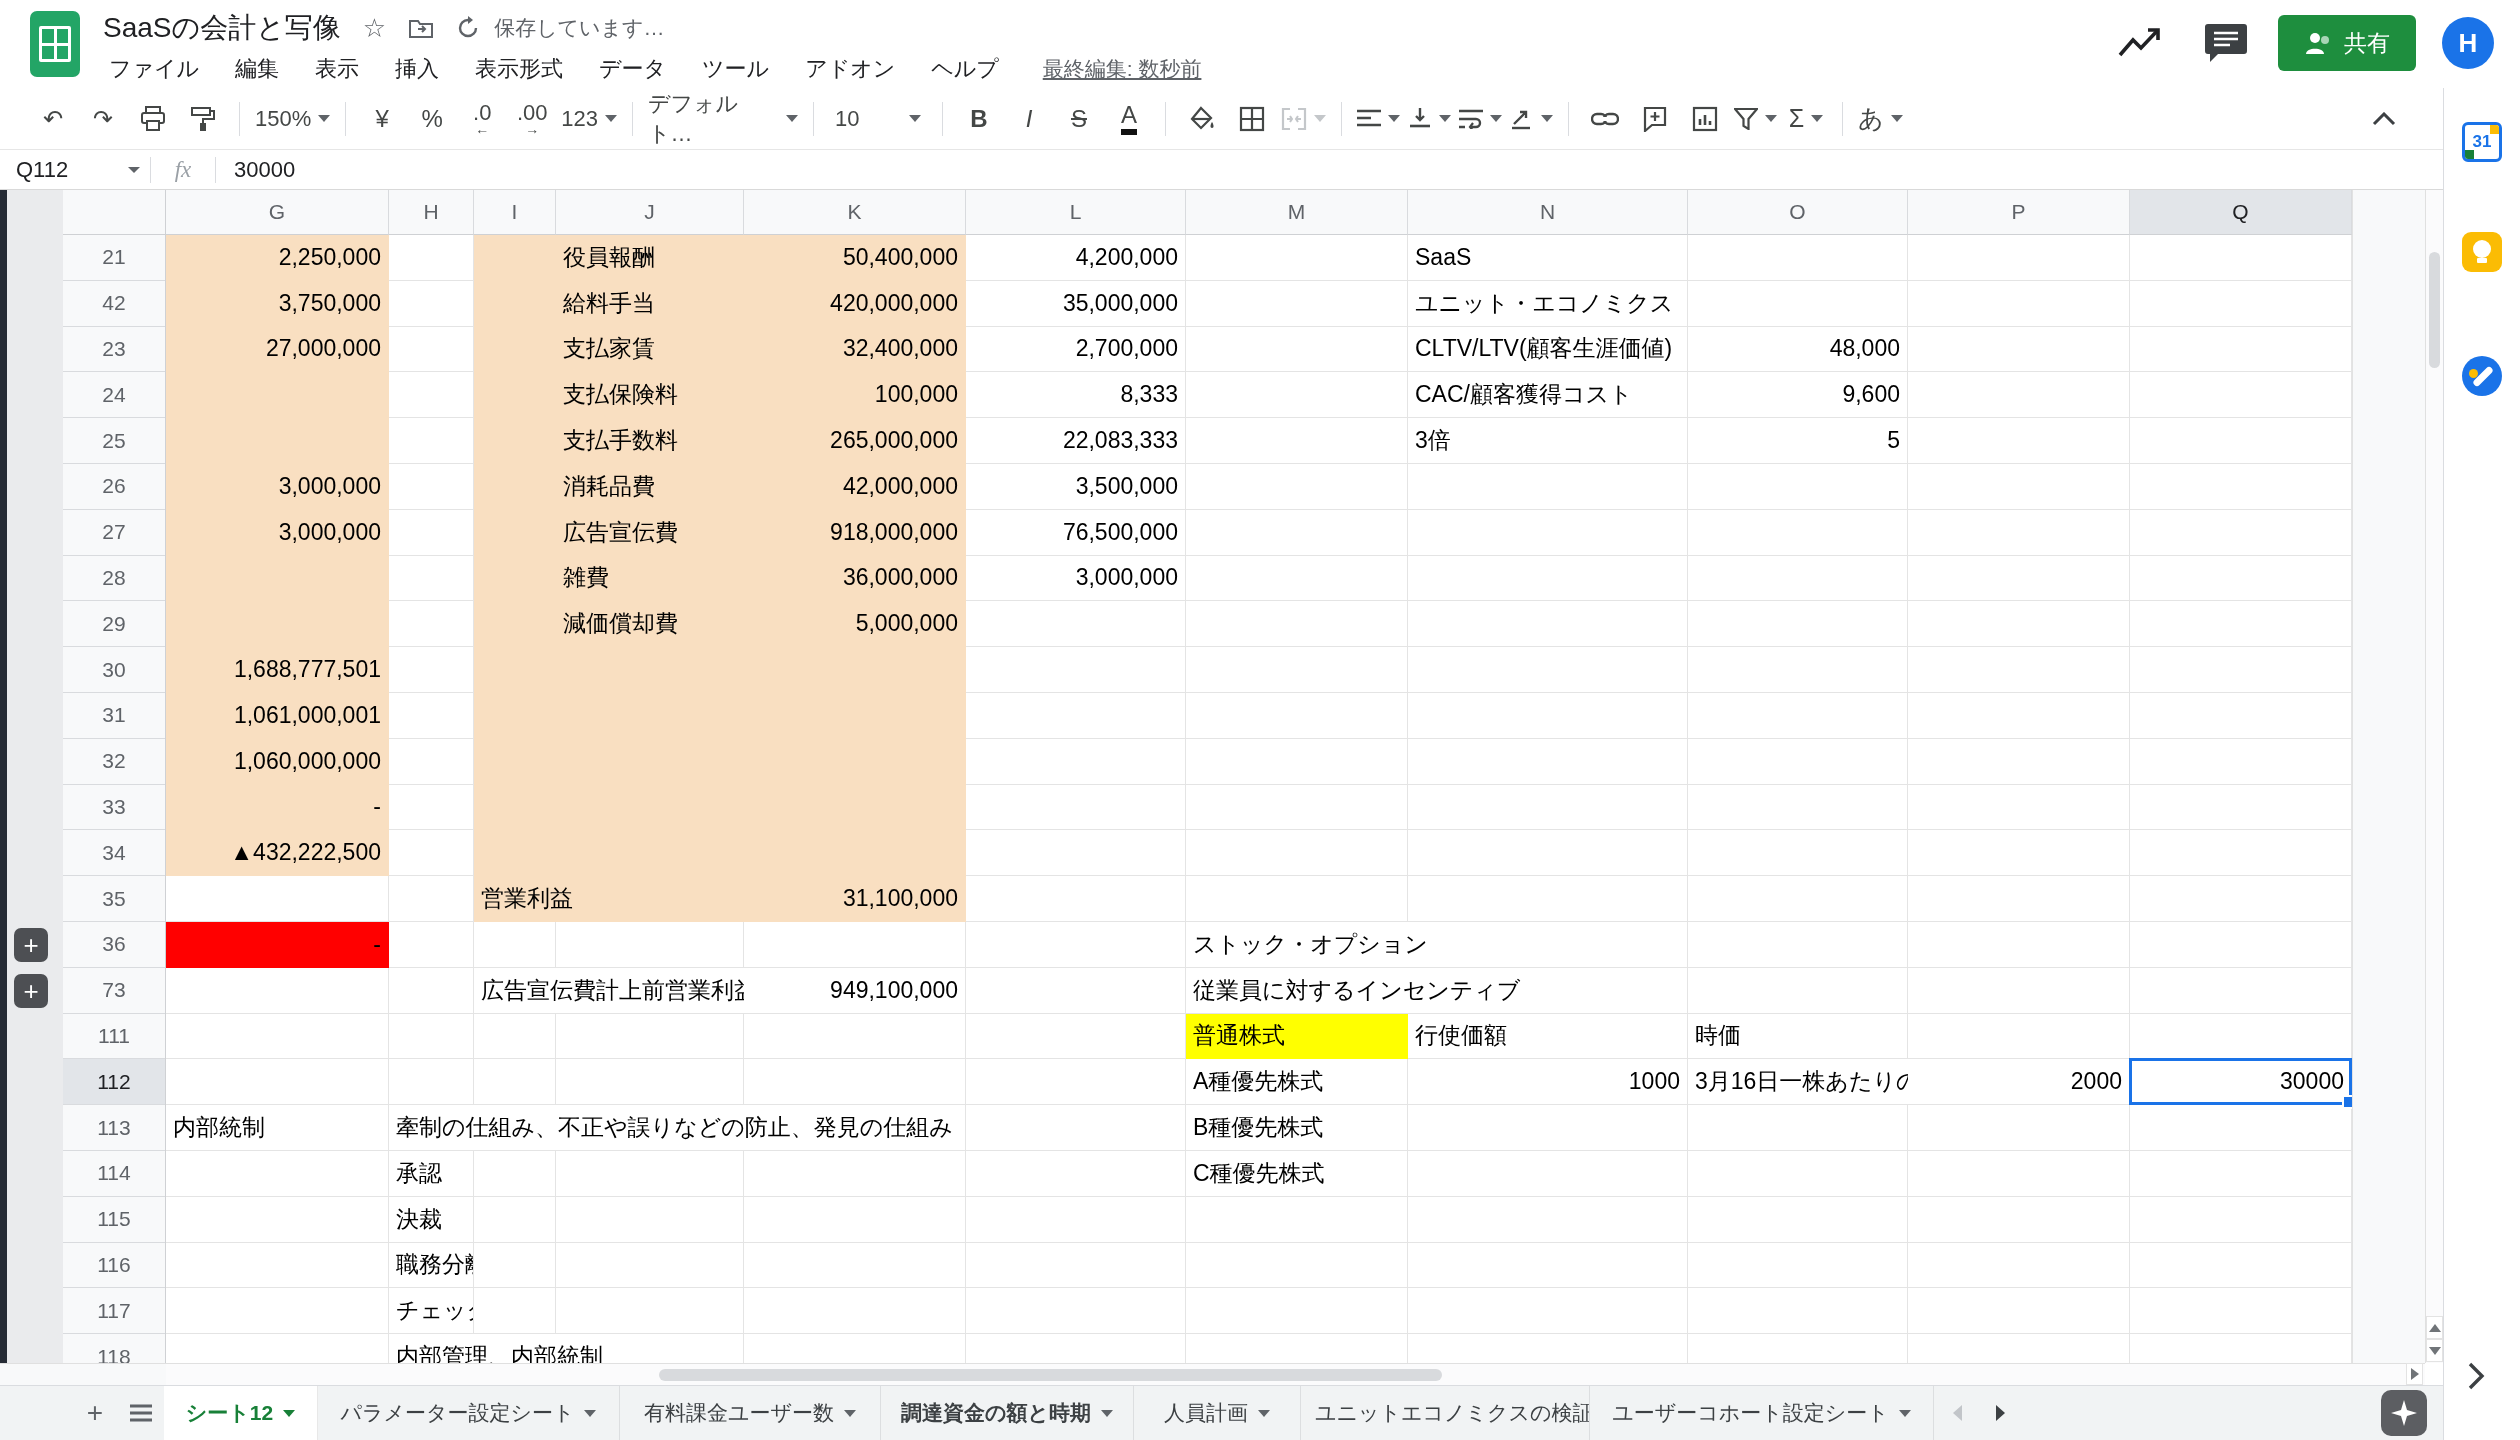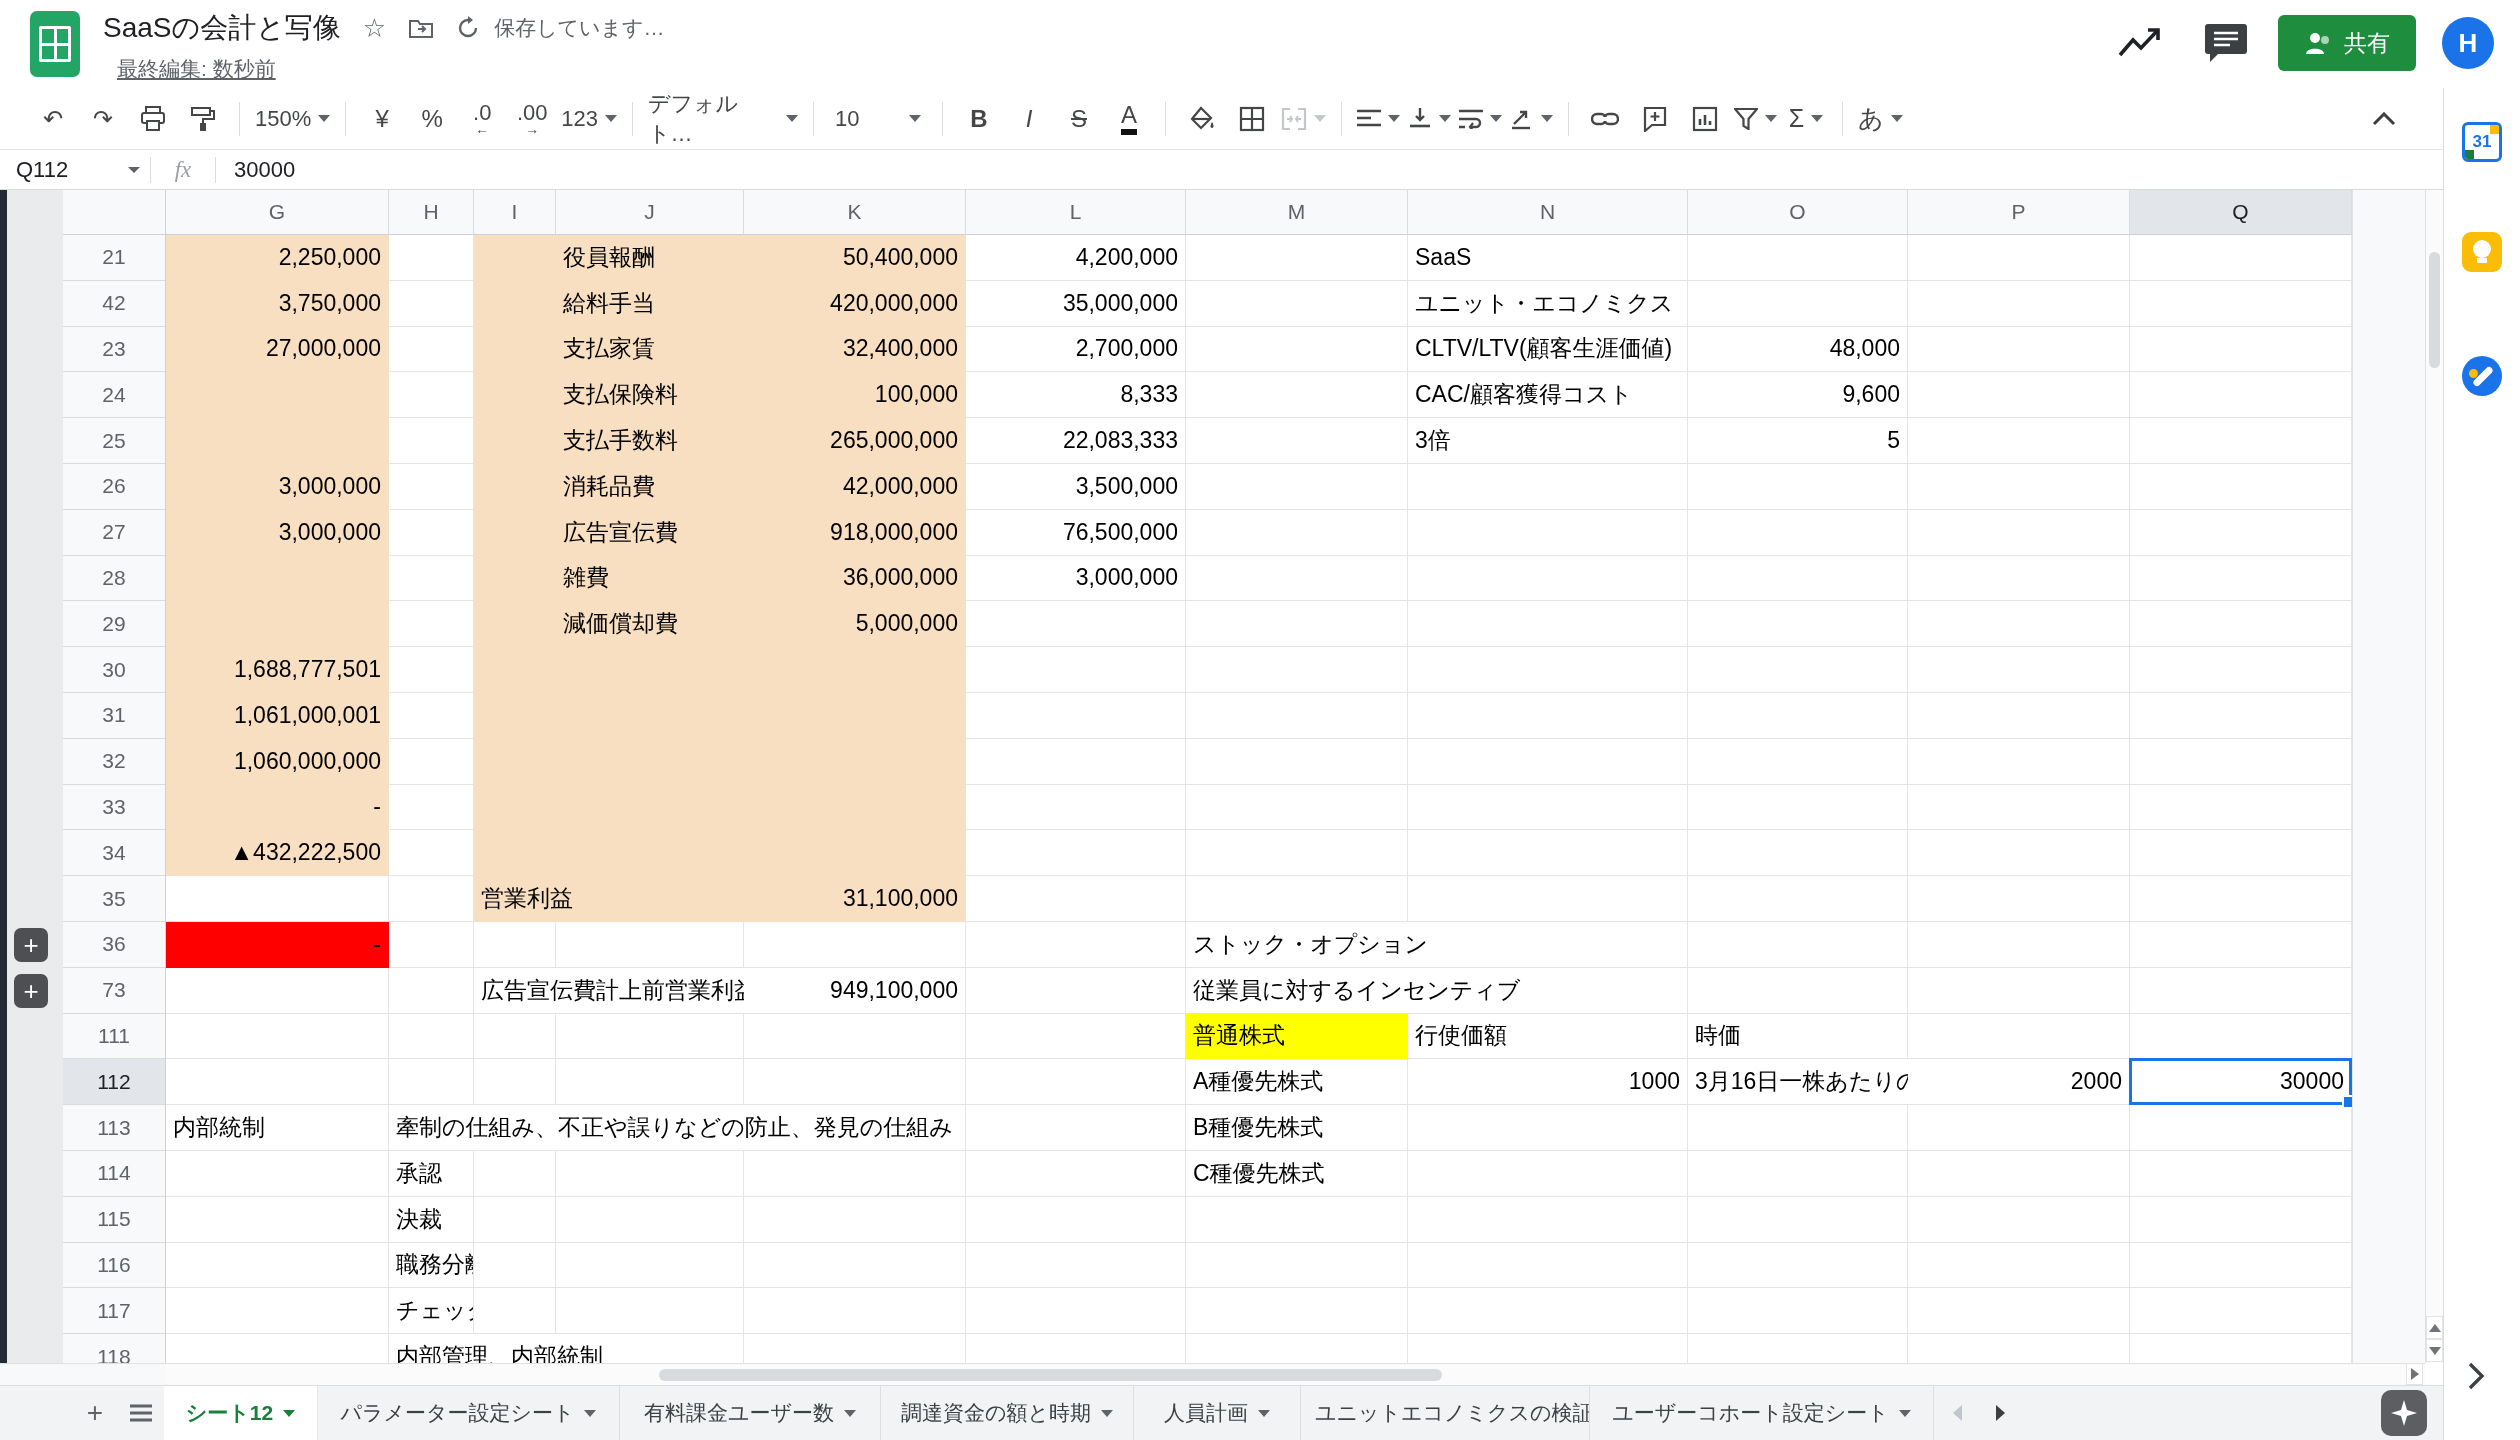--- a/index.html
+++ b/index.html
@@ -151,20 +151,31 @@
       </span>
       <span class="t-ico">
         <svg width="24" height="24" viewBox="0 0 24 24">
             <path d="M12 4 a8 8 0 1 0 8 8" fill="none" stroke="#5f6368" stroke-width="2.4"></path>
             <path d="M12 0 l5 4 -5 4 z" fill="#5f6368"></path>
           </svg>
       </span>
       <span class="saving">保存しています…</span>
     </div>
     <nav class="menubar">
+      <span id="menubar-items" style="display:flex">
+          <span class="menu-item">ファイル</span>
+          <span class="menu-item">編集</span>
+          <span class="menu-item">表示</span>
+          <span class="menu-item">挿入</span>
+          <span class="menu-item">表示形式</span>
+          <span class="menu-item">データ</span>
+          <span class="menu-item">ツール</span>
+          <span class="menu-item">アドオン</span>
+          <span class="menu-item">ヘルプ</span>
+        </span>
       <span class="last-edit">最終編集: 数秒前</span>
     </nav>
   </div>
   <div class="top-actions">
     <span style="margin-right:40px">
       <svg width="48" height="36" viewBox="0 0 48 36">
           <path d="M4 30 L17 15 L25 23 L42 5" fill="none" stroke="#202124" stroke-width="3.6"></path>
           <path d="M32 5 h10 v10" fill="none" stroke="#202124" stroke-width="3.6"></path>
         </svg>
     </span>
@@ -767,21 +778,21 @@
         <span class="car"></span>
       </div>
       <div class="tab" style="width: 302px;">
         <span>パラメーター設定シート</span>
         <span class="car"></span>
       </div>
       <div class="tab" style="width: 261px;">
         <span>有料課金ユーザー数</span>
         <span class="car"></span>
       </div>
-      <div class="tab" style="width: 253px;">
+      <div class="tab" style="width: 253px; font-weight: bold;">
         <span>調達資金の額と時期</span>
         <span class="car"></span>
       </div>
       <div class="tab" style="width: 167px;">
         <span>人員計画</span>
         <span class="car"></span>
       </div>
       <div class="tab" style="width: 289px; justify-content: flex-start; padding-left: 14px;">
         <span>ユニットエコノミクスの検証</span>
       </div>

